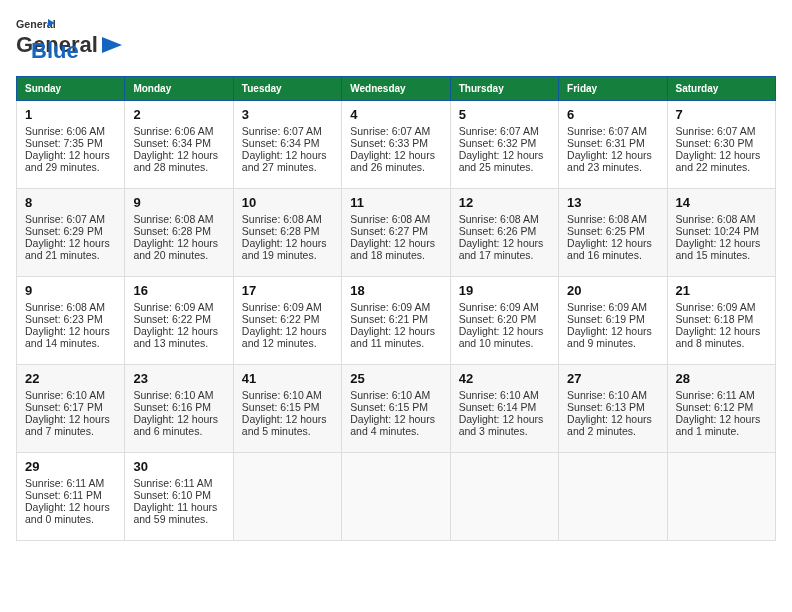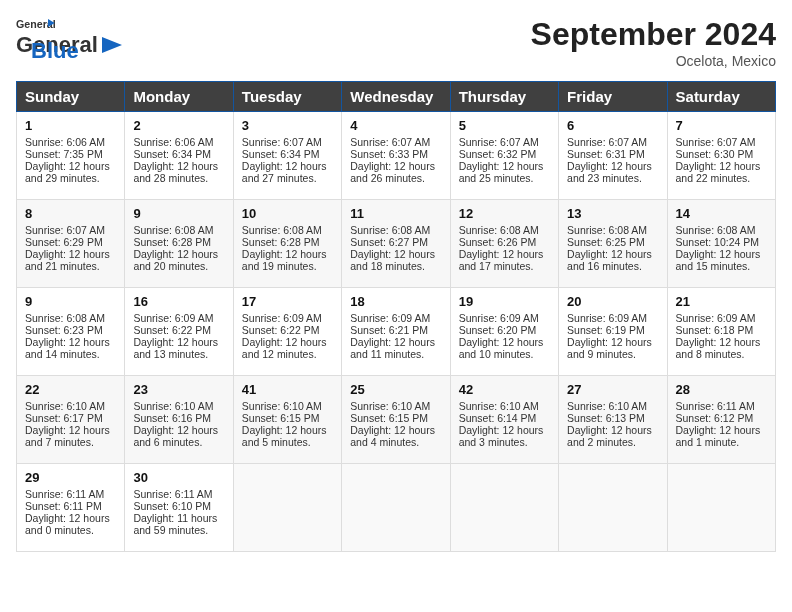--- a/index.html
+++ b/index.html
@@ -37,25 +37,25 @@
     .location {
       font-size: 14px;
       color: #555;
     }
     .calendar {
       width: 100%;
       border-collapse: collapse;
       border: 1px solid #ccc;
     }
     .calendar th {
-      background: #404040;
+      background: #15803d;
       color: #fff;
       text-align: left;
       padding: 6px 8px;
-      font-size: 15px;
+      font-size: 10px;
       font-weight: bold;
       border: 1px solid #1255a0;
     }
     .calendar td {
       vertical-align: top;
       padding: 6px 8px;
       border: 1px solid #ddd;
       font-size: 10.5px;
       color: #333;
       width: 14.28%;
@@ -88,24 +88,20 @@
       <polygon points="48,4 58,10 48,16" fill="#1565c0"></polygon>
     </svg>
     <div style="display:flex; align-items:center; margin-top:-4px;">
       <span style="font-size:22px; font-weight:bold; color:#333;">General</span>
       <svg width="28" height="20" viewBox="0 0 28 20" style="margin: 0 0 0 0px;">
         <polygon points="4,2 24,10 4,18" fill="#1565c0"></polygon>
       </svg>
     </div>
     <span style="font-size:22px; font-weight:bold; color:#1565c0; margin-top:-20px; margin-left:15px;">Blue</span>
   </div>
-  <div class="title-area">
-    <div class="month-title">September 2024</div>
-    <div class="location">Ocelota, Mexico</div>
-  </div>
 </div>
 
 <table class="calendar">
   <thead>
     <tr id="weekday-header">
     <th>Sunday</th>
         <th>Monday</th>
         <th>Tuesday</th>
         <th>Wednesday</th>
         <th>Thursday</th>

